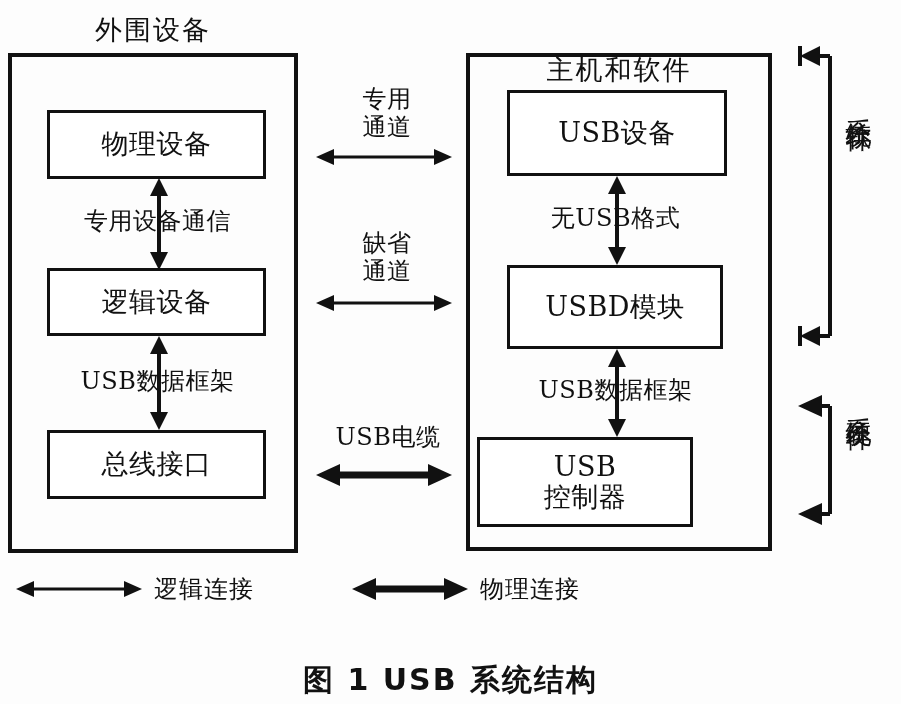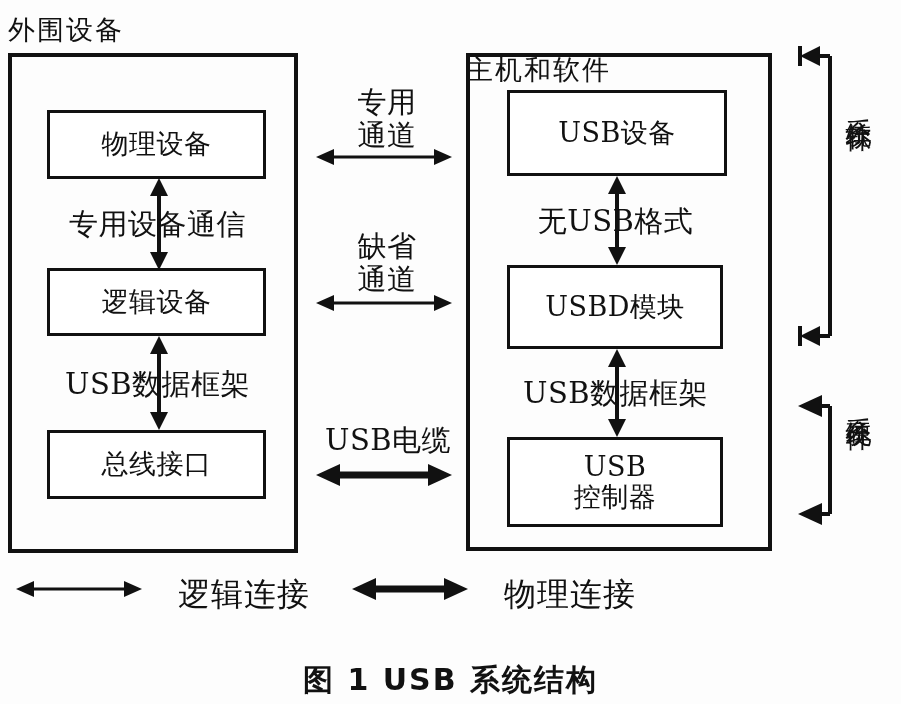--- a/index.html
+++ b/index.html
@@ -40,42 +40,42 @@
     display: block;
     white-space: nowrap;
     letter-spacing: 0.5px;
   }
 
   
   .hdr {
     font-size: 27px;
     letter-spacing: 2px;
     white-space: nowrap;
+    text-align: center;
   }
   .boxtext { font-size: 27px; }
   .midlabel {
-    font-size: 29px;
+    font-size: 24px;
     white-space: nowrap;
     text-align: center;
     letter-spacing: 0.5px;
     line-height: 1.15;
   }
   .sidelabel {
     font-size: 26px;
     writing-mode: vertical-rl;
     text-orientation: upright;
     letter-spacing: 3px;
     white-space: nowrap;
     line-height: 1;
   }
   .legend-label {
-    font-size: 32px;
+    font-size: 24px;
     white-space: nowrap;
     letter-spacing: 1px;
-    margin-left: 24px;
   }
   .caption {
     font-family: "DejaVu Sans", "Liberation Sans", sans-serif;
     font-size: 30px;
     font-weight: bold;
     letter-spacing: 2px;
     white-space: nowrap;
     text-align: center;
     width: 100%;
   }
@@ -123,21 +123,21 @@
   <div class="abs outer-box" style="left:466px; top:53px; width:306px; height:498px;"></div>
 
   <div class="abs inner-box" style="left:507px; top:90px; width:220px; height:86px;">
     <span class="line boxtext">USB设备</span>
   </div>
 
   <div class="abs inner-box" style="left:507px; top:265px; width:216px; height:84px;">
     <span class="line boxtext">USBD模块</span>
   </div>
 
-  <div class="abs inner-box" style="left:507px; top:437px; width:216px; height:90px;">
+  <div class="abs inner-box" style="left:477px; top:437px; width:216px; height:90px;">
     <span class="line boxtext">USB</span>
     <span class="line boxtext">控制器</span>
   </div>
 
   <svg class="arrow" style="left:605px; top:176px;" width="24" height="89" viewBox="0 0 24 89">
     <line x1="12" y1="10" x2="12" y2="79" stroke="#111" stroke-width="4"></line>
     <polygon points="12,0 3,18 21,18" fill="#111"></polygon>
     <polygon points="12,89 3,71 21,71" fill="#111"></polygon>
   </svg>
   <div class="abs midlabel" style="left:478px; top:205px; width:275px;text-align:center;">无USB格式</div>

